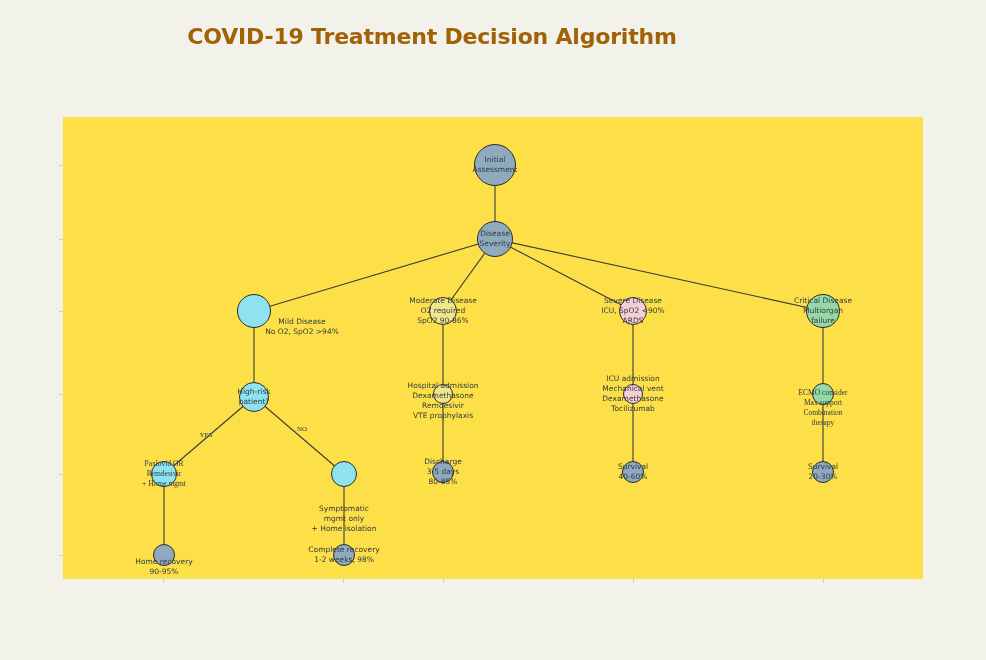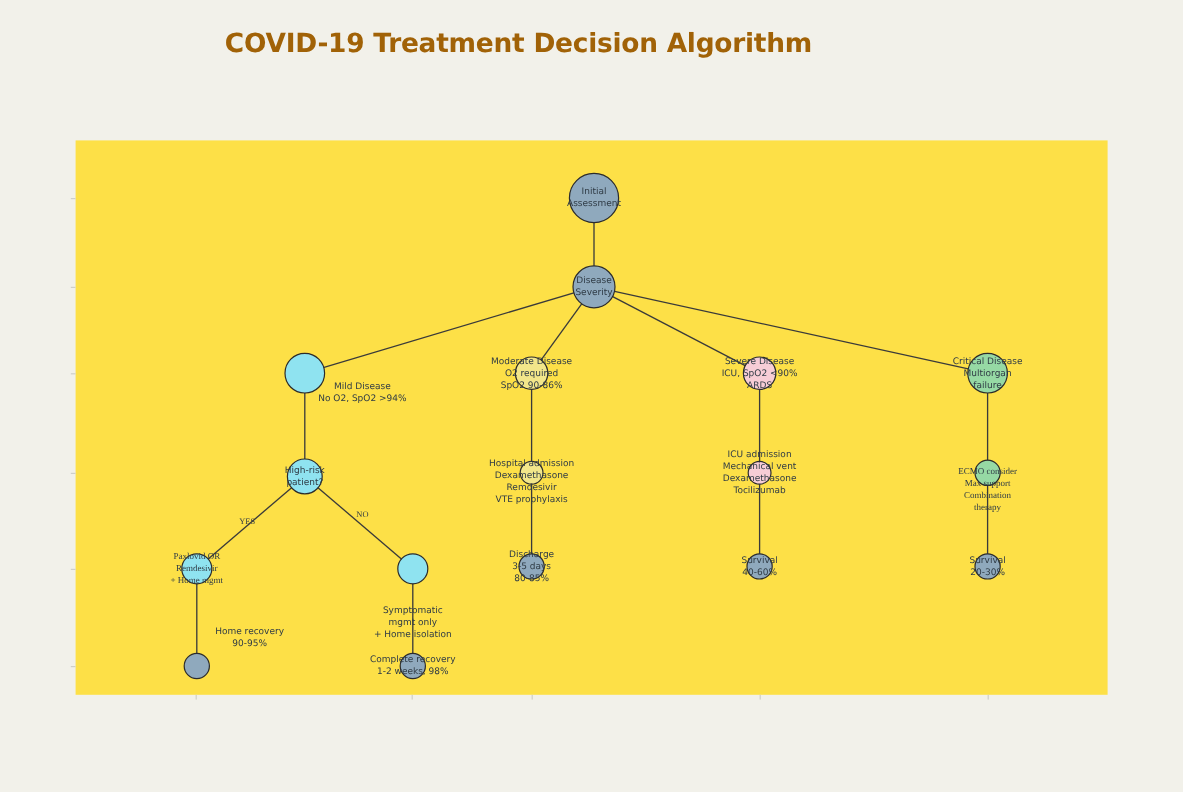--- a/index.html
+++ b/index.html
@@ -181,21 +181,21 @@
         <div class="node-label" style="left: 281px; top: 378px; margin-top: 24px;">Symptomatic
 mgmt only
 + Home isolation</div>
         <div class="node-label" style="left: 380px; top: 355px;">Discharge
 3-5 days
 80-85%</div>
         <div class="node-label" style="left: 570px; top: 355px;">Survival
 40-60%</div>
         <div class="node-label" style="left: 760px; top: 355px;">Survival
 20-30%</div>
-        <div class="node-label" style="left: 101px; top: 414px; margin-left: 44px;">Home recovery
+        <div class="node-label" style="left: 101px; top: 450px;">Home recovery
 90-95%</div>
         <div class="node-label" style="left: 281px; top: 438px;">Complete recovery
 1-2 weeks, 98%</div>
       </div>
     <div id="edgelabel-layer">
         <div class="edge-label" style="left: 143px; top: 318px;">YES</div>
         <div class="edge-label" style="left: 239px; top: 312px; text-align: center;">NO</div>
       </div>
   </div>
 

